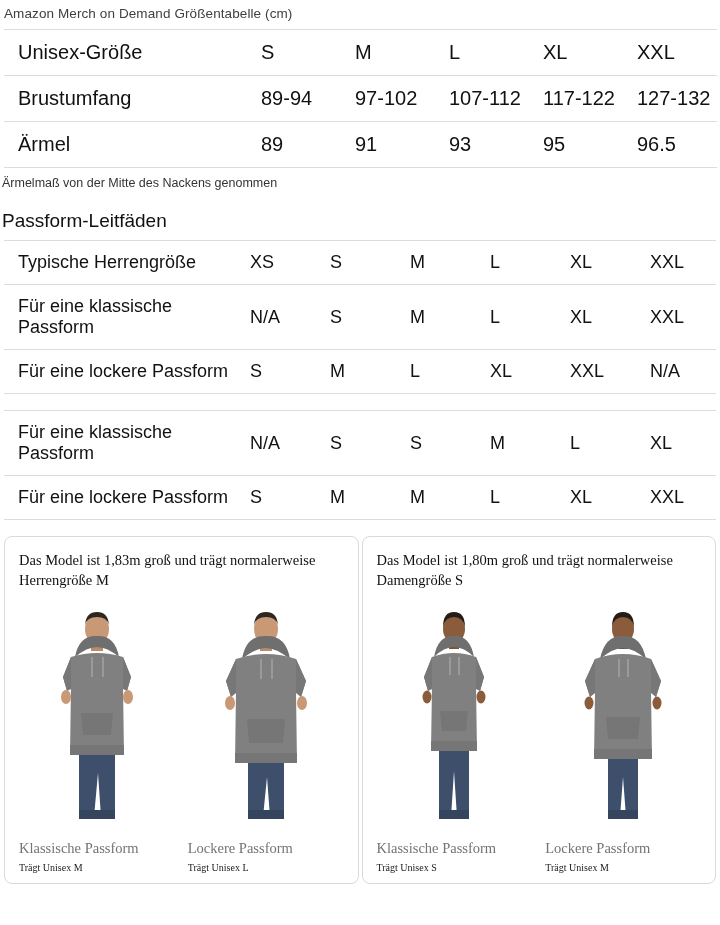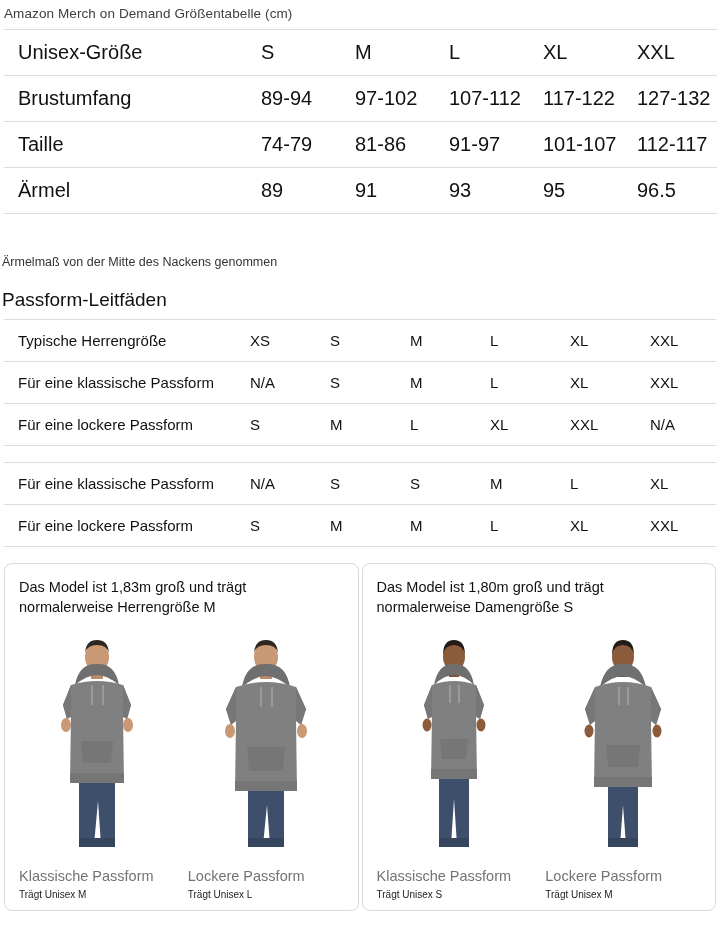--- a/index.html
+++ b/index.html
@@ -42,50 +42,50 @@
     height: 43px;
   }
   table.size-table td.head-cell { font-weight: normal; }
   table.size-table tr td:first-child { width: 243px; }
   table.size-table tr td { width: 94px; }
 
   .note {
     font-size: 12.5px;
     color: #333;
     padding: 8px 0 6px 2px;
-    margin-top: 33px;
   }
   .section-label {
     font-size: 19px;
     color: #111;
     padding: 14px 0 8px 2px;
   }
   table.fit-table {
     width: 712px;
     margin: 0 0 0 4px;
     border-collapse: collapse;
     table-layout: fixed;
   }
   table.fit-table td {
     border-top: 1px solid #dcdcdc;
     border-bottom: 1px solid #dcdcdc;
     padding: 11px 0 11px 14px;
-    font-size: 15px;
+    font-size: 18px;
     color: #111;
     height: 42px;
     vertical-align: middle;
   }
   table.fit-table tr td:first-child { width: 232px; }
   table.fit-table tr td { width: 80px; }
   .spacer-16 { height: 16px; }
 
   .models-row {
     display: flex;
     gap: 3px;
     margin: 16px 4px 0 4px;
+    font-family: Liberation Serif, serif;
   }
   .model-card {
     flex: 1 1 0;
     border: 1px solid #d9d9d9;
     border-radius: 8px;
     padding: 14px 14px 10px 14px;
     min-height: 348px;
     display: flex;
     flex-direction: column;
   }
@@ -138,28 +138,20 @@
         <td>XL</td>
         <td>XXL</td>
       </tr>
       <tr>
         <td class="head-cell">Brustumfang</td>
         <td>89-94</td>
         <td>97-102</td>
         <td>107-112</td>
         <td>117-122</td>
         <td>127-132</td>
-      </tr>
-      <tr>
-        <td class="head-cell">Taille</td>
-        <td>74-79</td>
-        <td>81-86</td>
-        <td>91-97</td>
-        <td>101-107</td>
-        <td>112-117</td>
       </tr>
       <tr>
         <td class="head-cell">Ärmel</td>
         <td>89</td>
         <td>91</td>
         <td>93</td>
         <td>95</td>
         <td>96.5</td>
       </tr>
     </tbody>

